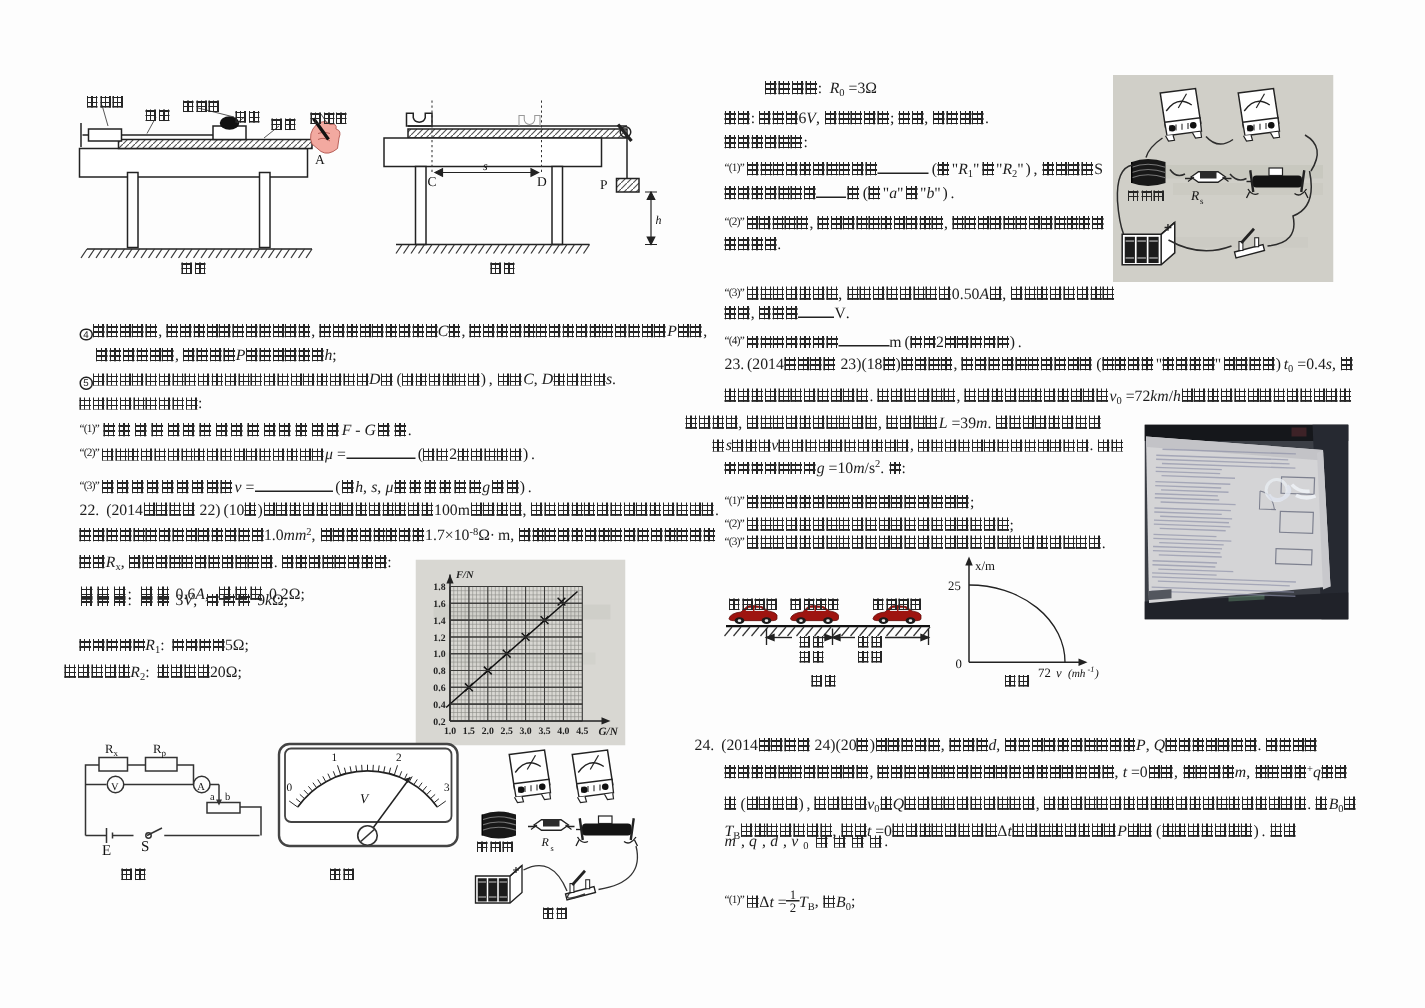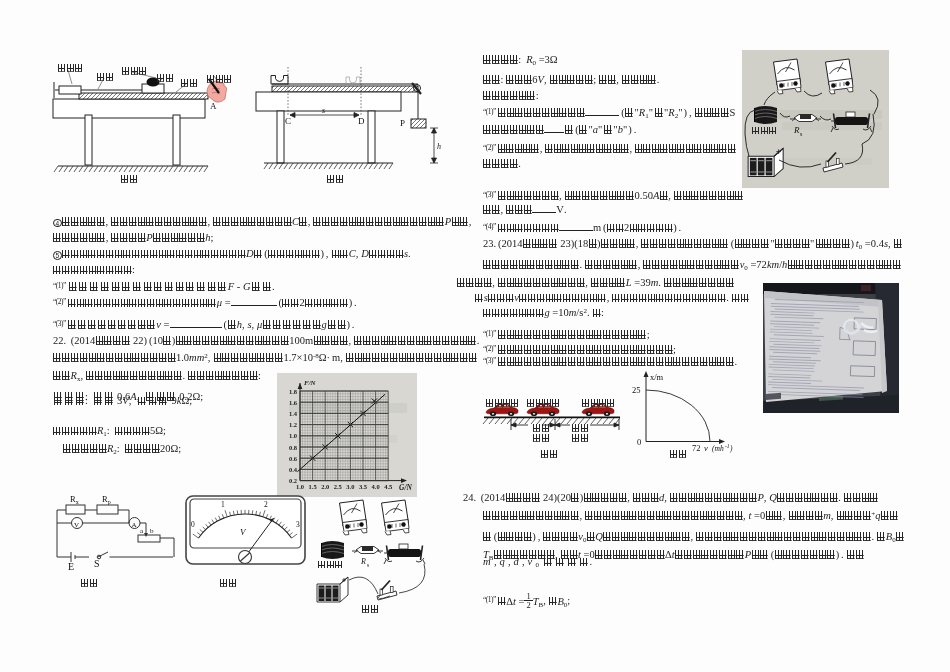--- a/index.html
+++ b/index.html
@@ -630,34 +630,34 @@
 <text x="4" y="23" font-size="8.5" font-family="Liberation Serif" fill="#111">25</text>
 <text x="9" y="75" font-size="8.5" font-family="Liberation Serif" fill="#111">0</text>
 <text x="64" y="81" font-size="8.5" font-family="Liberation Serif" fill="#111">72</text>
 <text x="76" y="81" font-size="8.5" font-style="italic" font-family="Liberation Serif" fill="#111">v</text>
 <text x="84" y="81" font-size="7.5" font-style="italic" font-family="Liberation Serif" fill="#111">(mh</text>
 <text x="97" y="78" font-size="5.5" font-style="italic" font-family="Liberation Serif" fill="#111">-1</text>
 <text x="102" y="81" font-size="7.5" font-style="italic" font-family="Liberation Serif" fill="#111">)</text>
 </svg>
 <div class="lab" style="left:670px;top:449px"><i></i><i></i></div>
 <div class="ln" style="left:53px;top:214.5px"><k>4</k><i></i><i></i><i></i><i></i><i></i><em>,</em><i></i><i></i><i></i><i></i><i></i><i></i><i></i><i></i><i></i><i></i><i></i><em>,</em><i></i><i></i><i></i><i></i><i></i><i></i><i></i><i></i><i></i><v>C</v><i></i><em>,</em><i></i><i></i><i></i><i></i><i></i><i></i><i></i><i></i><i></i><i></i><i></i><i></i><i></i><i></i><i></i><v>P</v><i></i><i></i><em>,</em></div>
-<div class="ln" style="left:53px;top:230.5px"><i></i><i></i><i></i><i></i><i></i><i></i><em>,</em><i></i><i></i><i></i><i></i><v>P</v><i></i><i></i><i></i><i></i><i></i><i></i><v>h</v><em>;</em></div>
+<div class="ln" style="left:64px;top:230.5px"><i></i><i></i><i></i><i></i><i></i><i></i><em>,</em><i></i><i></i><i></i><i></i><v>P</v><i></i><i></i><i></i><i></i><i></i><i></i><v>h</v><em>;</em></div>
 <div class="ln" style="left:53px;top:247.0px"><k>5</k><i></i><i></i><i></i><i></i><i></i><i></i><i></i><i></i><i></i><i></i><i></i><i></i><i></i><i></i><i></i><i></i><i></i><i></i><i></i><i></i><i></i><v>D</v><i></i><em class="r">(</em><i></i><i></i><i></i><i></i><i></i><i></i><em>)</em><em>,</em><i></i><i></i><v>C</v><em>,</em><v>D</v><i></i><i></i><i></i><i></i><v>s</v><em>.</em></div>
 <div class="ln" style="left:53px;top:263.0px"><i></i><i></i><i></i><i></i><i></i><i></i><i></i><i></i><i></i><em>:</em></div>
 <div class="ln w" style="left:53px;top:278.5px"><q>(1)</q><i></i><i></i><i></i><i></i><i></i><i></i><i></i><i></i><i></i><i></i><i></i><i></i><i></i><i></i><i></i><v>F</v> - <v>G</v><i></i><i></i><em>.</em></div>
 <div class="ln" style="left:53px;top:295.0px"><q>(2)</q><i></i><i></i><i></i><i></i><i></i><i></i><i></i><i></i><i></i><i></i><i></i><i></i><i></i><i></i><i></i><i></i><i></i><v>μ</v> =<s style="width:46px"></s><em class="r">(</em><i></i><i></i>2<i></i><i></i><i></i><i></i><i></i><em>)</em><em>.</em></div>
 <div class="ln w2" style="left:53px;top:316.5px"><q>(3)</q><i></i><i></i><i></i><i></i><i></i><i></i><i></i><i></i><i></i><v>v</v> =<s style="width:52px"></s><em class="r">(</em><i></i><v>h</v><em>,</em><v>s</v><em>,</em><v>μ</v><i></i><i></i><i></i><i></i><i></i><i></i><v>g</v><i></i><i></i><em>)</em><em>.</em></div>
 <div class="ln" style="left:53px;top:333.5px">22<em>.</em><em class="r">(</em>2014<i></i><i></i><i></i><i></i> 22<em>)</em>(10<i></i>)<i></i><i></i><i></i><i></i><i></i><i></i><i></i><i></i><i></i><i></i><i></i><i></i><i></i>100m<i></i><i></i><i></i><i></i><em>,</em><i></i><i></i><i></i><i></i><i></i><i></i><i></i><i></i><i></i><i></i><i></i><i></i><i></i><i></i><em>.</em></div>
 <div class="ln" style="left:53px;top:350.5px"><i></i><i></i><i></i><i></i><i></i><i></i><i></i><i></i><i></i><i></i><i></i><i></i><i></i><i></i>1.0<v>mm</v><sup>2</sup><em>,</em><i></i><i></i><i></i><i></i><i></i><i></i><i></i><i></i>1.7×10<sup>-8</sup>Ω<em>·</em>m<em>,</em><i></i><i></i><i></i><i></i><i></i><i></i><i></i><i></i><i></i><i></i><i></i><i></i><i></i><i></i><i></i></div>
 <div class="ln" style="left:53px;top:368.5px"><i></i><i></i><v>R</v><sub>x</sub><em>,</em><i></i><i></i><i></i><i></i><i></i><i></i><i></i><i></i><i></i><i></i><i></i><em>.</em><i></i><i></i><i></i><i></i><i></i><i></i><i></i><i></i><em>:</em></div>
 <div class="ln w" style="left:53px;top:389.5px"><i></i><i></i><i></i><em>:</em>&nbsp;<i></i><i></i>&nbsp;0.6<v>A</v><em>,</em>&nbsp;<i></i><i></i><i></i>&nbsp;0.2Ω<em>;</em></div>
 <div class="ln w" style="left:53px;top:394px"><i></i><i></i><i></i><em>:</em>&nbsp;<i></i><i></i>&nbsp;3<v>V</v><em>,</em>&nbsp;<i></i><i></i><i></i>&nbsp;9<v>k</v>Ω<em>;</em></div>
 <div class="ln" style="left:53px;top:424.0px"><i></i><i></i><i></i><i></i><i></i><v>R</v><sub>1</sub><em>:</em>&nbsp;<i></i><i></i><i></i><i></i>5Ω<em>;</em></div>
-<div class="ln" style="left:63px;top:441.5px"><i></i><i></i><i></i><i></i><i></i><v>R</v><sub>2</sub><em>:</em>&nbsp;<i></i><i></i><i></i><i></i>20Ω<em>;</em></div>
-<div class="ln" style="left:483px;top:52.5px"><i></i><i></i><i></i><i></i><em>:</em>&nbsp;<v>R</v><sub>0</sub> =3Ω</div>
+<div class="ln" style="left:43px;top:441.5px"><i></i><i></i><i></i><i></i><i></i><v>R</v><sub>2</sub><em>:</em>&nbsp;<i></i><i></i><i></i><i></i>20Ω<em>;</em></div>
+<div class="ln" style="left:510px;top:52.5px"><i></i><i></i><i></i><i></i><em>:</em>&nbsp;<v>R</v><sub>0</sub> =3Ω</div>
 <div class="ln" style="left:483px;top:72.5px"><i></i><i></i><em>:</em><i></i><i></i><i></i>6<v>V</v><em>,</em><i></i><i></i><i></i><i></i><i></i><em>;</em><i></i><i></i><em>,</em><i></i><i></i><i></i><i></i><em>.</em></div>
 <div class="ln" style="left:483px;top:88.5px"><i></i><i></i><i></i><i></i><i></i><i></i><em>:</em></div>
 <div class="ln" style="left:483px;top:104.5px"><q>(1)</q><i></i><i></i><i></i><i></i><i></i><i></i><i></i><i></i><i></i><i></i><s style="width:34px"></s><em class="r">(</em><i></i><em class="r">"</em><v>R</v><sub>1</sub><em>"</em><i></i><em class="r">"</em><v>R</v><sub>2</sub><em>"</em><em>)</em><em>,</em><i></i><i></i><i></i><i></i>S</div>
 <div class="ln" style="left:483px;top:122.5px"><i></i><i></i><i></i><i></i><i></i><i></i><i></i><s style="width:20px"></s><i></i><em class="r">(</em><i></i><em class="r">"</em><v>a</v><em>"</em><i></i><em class="r">"</em><v>b</v><em>"</em><em>)</em><em>.</em></div>
 <div class="ln n" style="left:483px;top:140.5px"><q>(2)</q><i></i><i></i><i></i><i></i><i></i><em>,</em><i></i><i></i><i></i><i></i><i></i><i></i><i></i><i></i><i></i><i></i><em>,</em><i></i><i></i><i></i><i></i><i></i><i></i><i></i><i></i><i></i><i></i><i></i><i></i></div>
 <div class="ln" style="left:483px;top:156.5px"><i></i><i></i><i></i><i></i><em>.</em></div>
 <div class="ln" style="left:483px;top:187.5px"><q>(3)</q><i></i><i></i><i></i><i></i><i></i><i></i><i></i><em>,</em><i></i><i></i><i></i><i></i><i></i><i></i><i></i><i></i>0.50<v>A</v><i></i><em>,</em><i></i><i></i><i></i><i></i><i></i><i></i><i></i><i></i></div>
 <div class="ln" style="left:483px;top:202.5px"><i></i><i></i><em>,</em><i></i><i></i><i></i><s style="width:24px"></s>V<em>.</em></div>
 <div class="ln" style="left:483px;top:220px"><q>(4)</q><i></i><i></i><i></i><i></i><i></i><i></i><i></i><s style="width:34px"></s>m<em class="r">(</em><i></i><i></i>2<i></i><i></i><i></i><i></i><i></i><em>)</em><em>.</em></div>
 <div class="ln" style="left:483px;top:236.5px">23.<em class="r">(</em>2014<i></i><i></i><i></i><i></i> 23)(18<i></i>)<i></i><i></i><i></i><i></i><em>,</em><i></i><i></i><i></i><i></i><i></i><i></i><i></i><i></i><i></i><i></i><em class="r">(</em><i></i><i></i><i></i><i></i><em class="r">"</em><i></i><i></i><i></i><i></i><em>"</em><i></i><i></i><i></i><i></i><em>)</em><v>t</v><sub>0</sub> =0.4<v>s</v><em>,</em><i></i></div>

